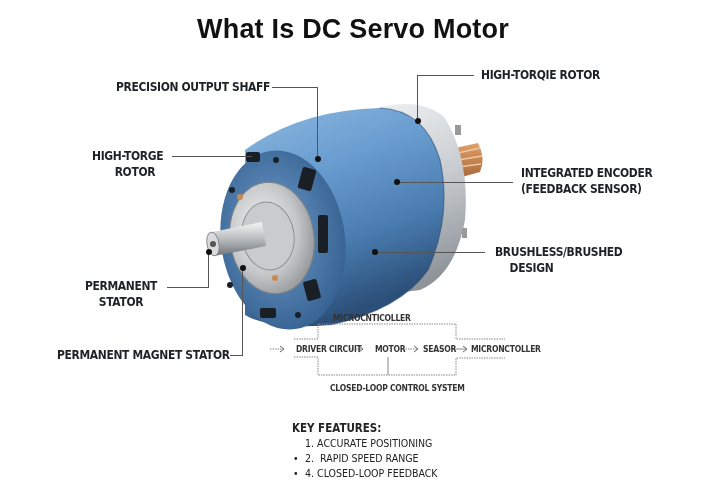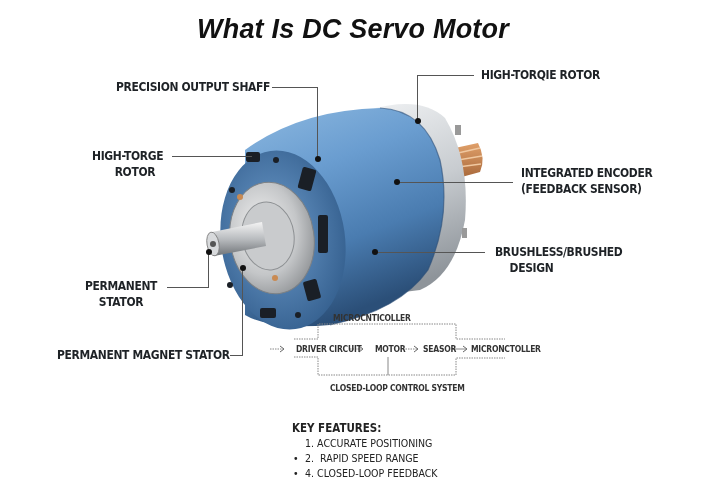--- a/index.html
+++ b/index.html
@@ -1,20 +1,20 @@
 <!DOCTYPE html>
 <html><head>
   <meta charset="utf-8">
   <style>
     html, body { margin: 0; padding: 0; background: #ffffff; }
     body { width: 706px; height: 500px; position: relative; overflow: hidden; font-family: "Liberation Sans", "DejaVu Sans", sans-serif; }
     .title {
       position: absolute; left: 0; top: 14px; width: 706px; text-align: center;
       font-family: "Liberation Sans", sans-serif; font-weight: 900; font-size: 27px;
-      color: #111; letter-spacing: 0.2px; font-style: italic;
+      color: #111; letter-spacing: 0.2px;
     }
     .label {
       position: absolute; font-family: "DejaVu Sans", sans-serif; font-weight: bold;
       font-size: 12.5px; line-height: 16px; color: #1e2226; letter-spacing: -0.4px;
       transform: scaleX(0.86); transform-origin: left top; white-space: nowrap;
     }
     .label.center { text-align: center; }
     .line { position: absolute; background: #555; }
     .dot { position: absolute; width: 6px; height: 6px; border-radius: 50%; background: #111; }
     svg.motor { position: absolute; left: 0; top: 0; }

